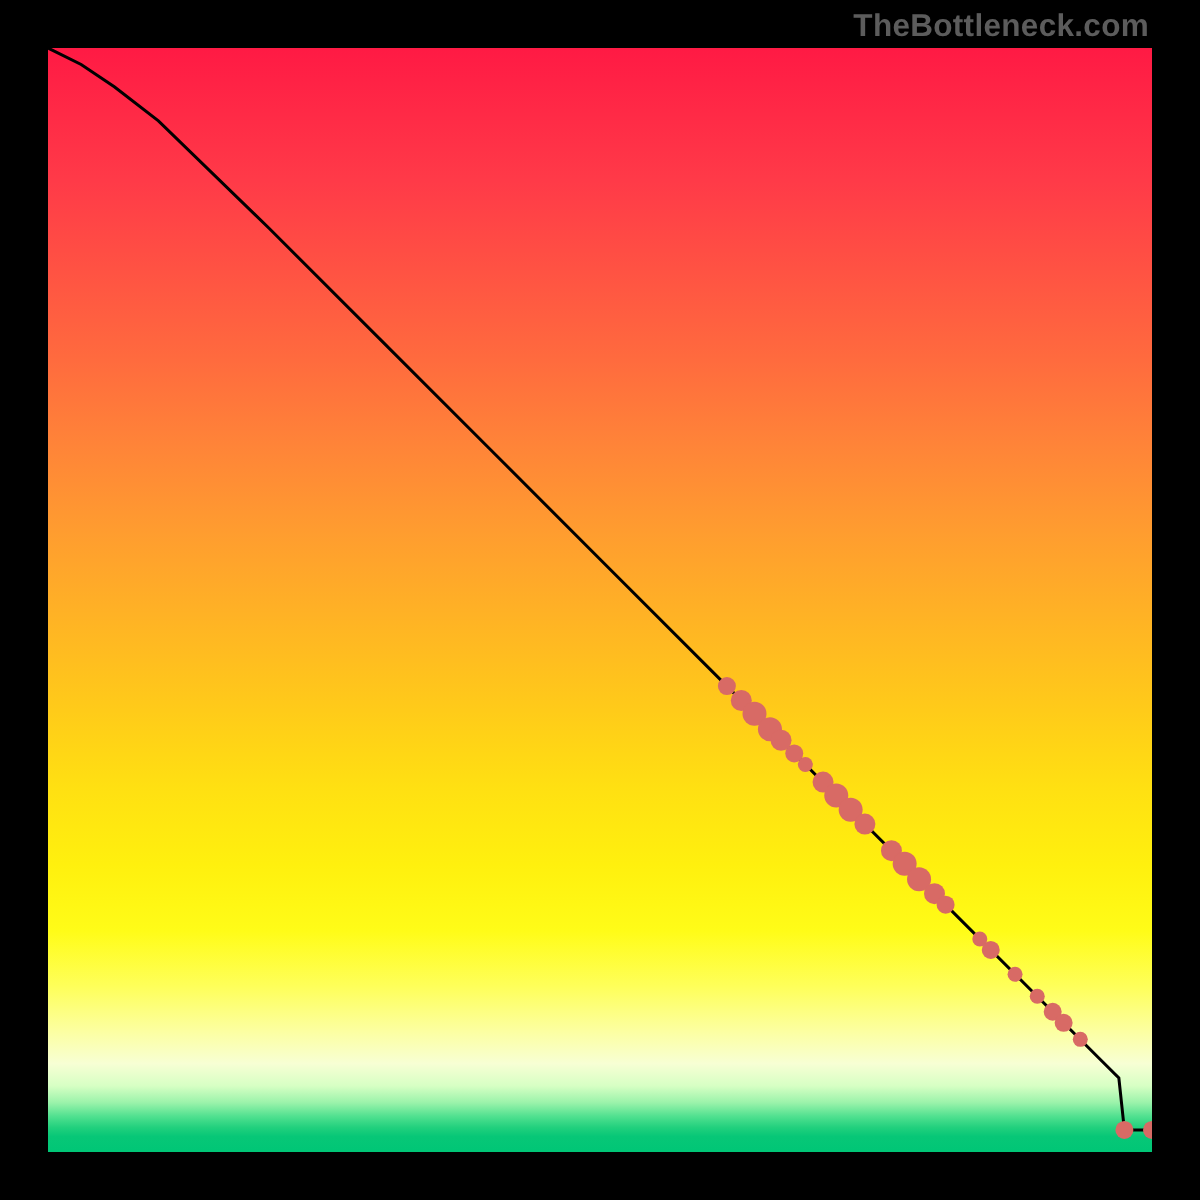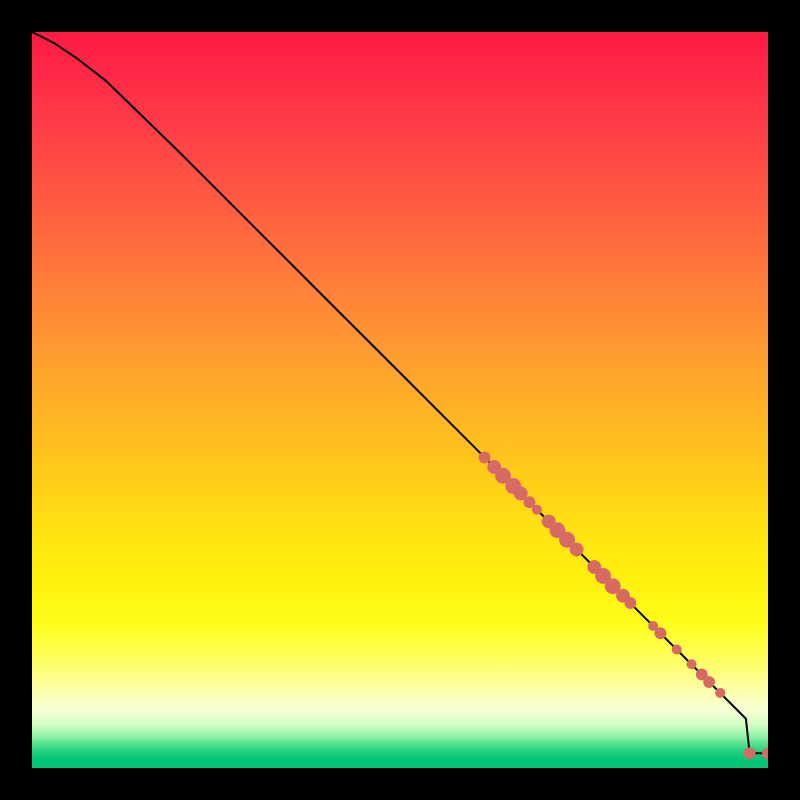--- a/index.html
+++ b/index.html
@@ -68,20 +68,21 @@
     height: 736px;
   }
   .pt {
     fill: #d86a65;
   }
 </style>
 </head>
 <body>
 
 <div class="frame">
+  <div class="watermark">TheBottleneck.com</div>
   <div class="plot">
     <div class="gradient"></div>
     <svg class="curve" viewBox="0 0 736 736">
       <path fill="none" stroke="#000" stroke-width="2" stroke-linecap="round" d="M0.0 0.0 L22.1 11.0 L44.2 25.8 L73.6 48.6 L147.2 120.0 L220.8 193.6 L294.4 267.2 L368.0 340.8 L441.6 414.4 L515.2 488.0 L588.8 561.6 L662.4 635.2 L699.2 672.0 L713.9 686.7 L717.6 721.3 L736.0 721.3"></path>
       <g>
           <circle cx="452.6" cy="425.4" r="6" class="pt"></circle>
           <circle cx="462.2" cy="435.0" r="7" class="pt"></circle>
           <circle cx="471.0" cy="443.8" r="8" class="pt"></circle>
           <circle cx="481.3" cy="454.1" r="8" class="pt"></circle>
           <circle cx="488.7" cy="461.5" r="7" class="pt"></circle>

